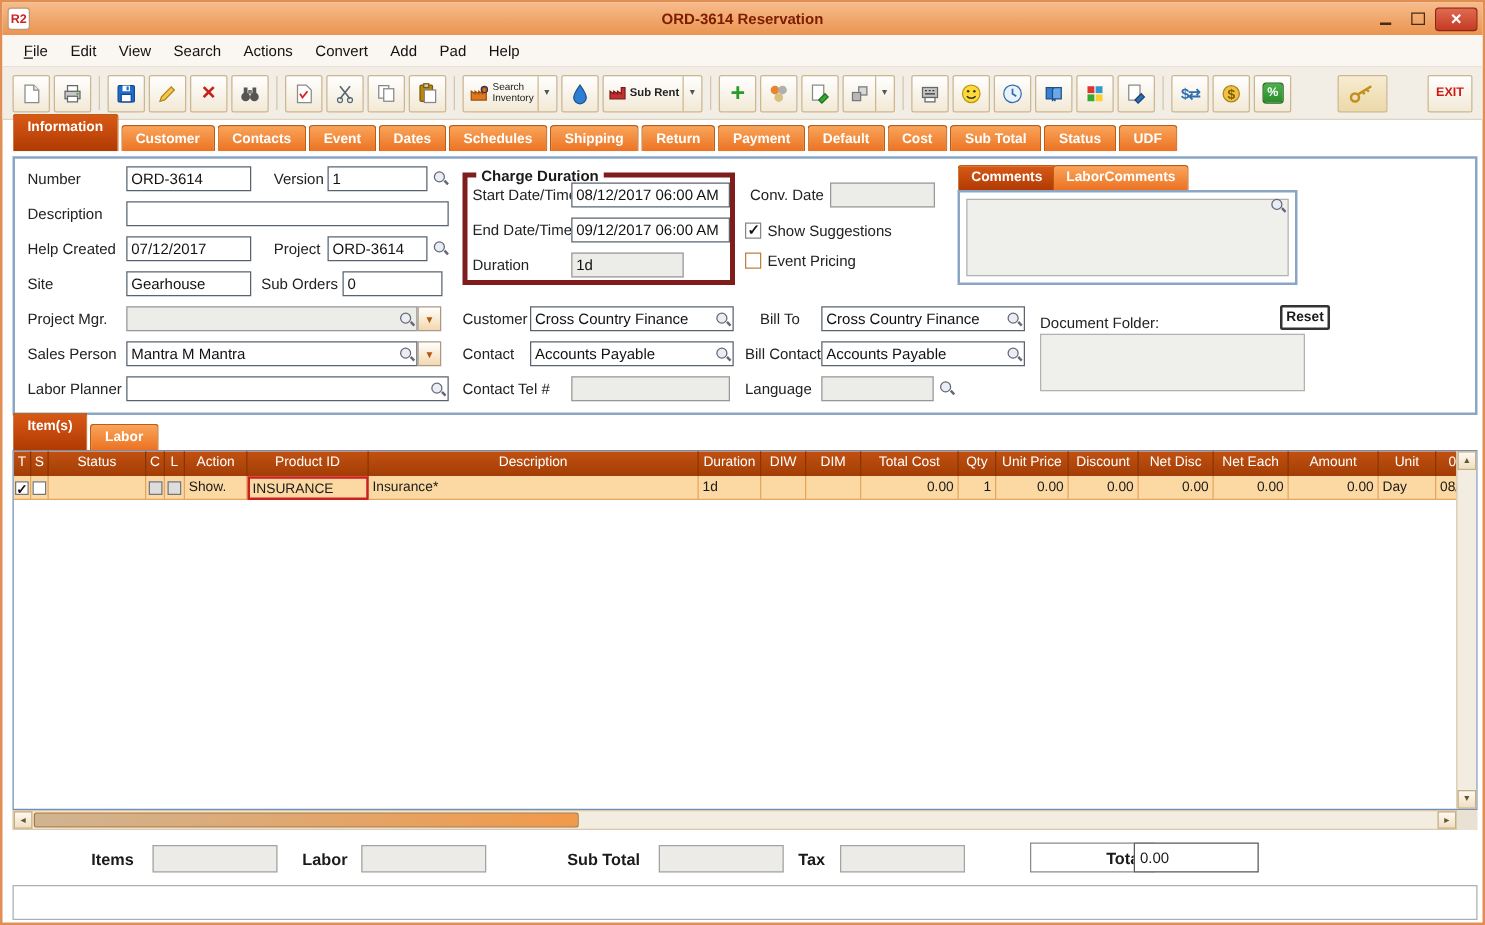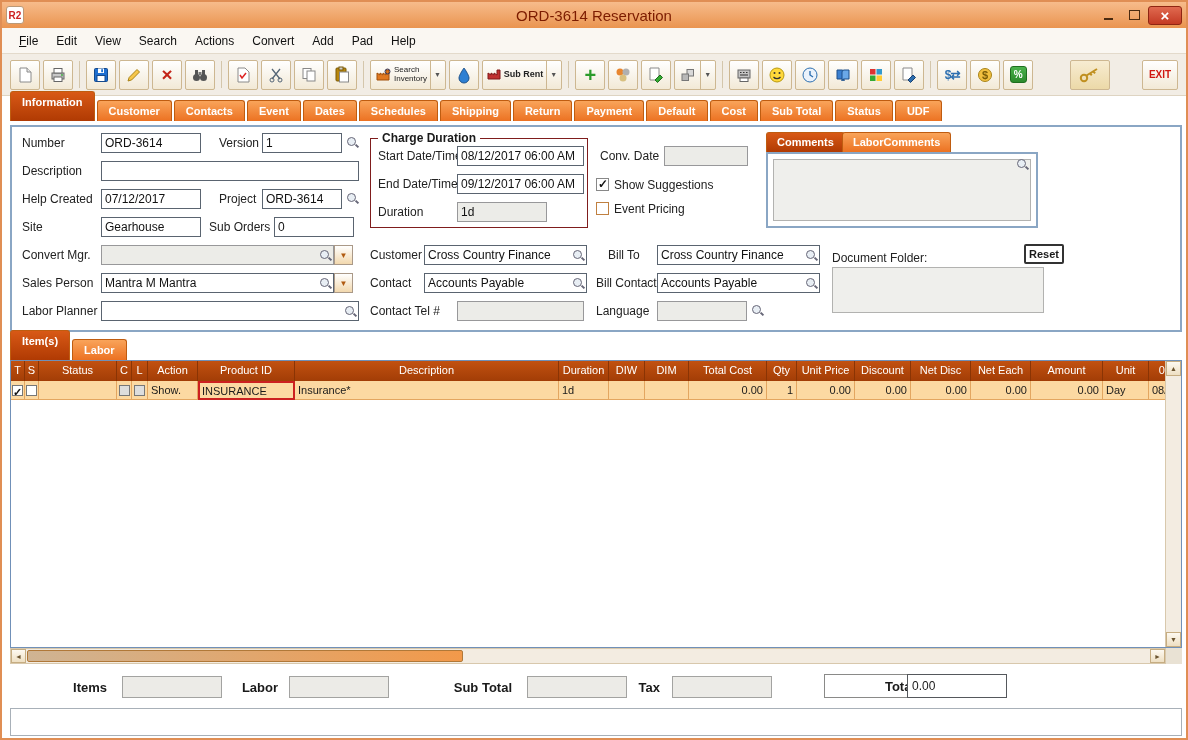--- a/index.html
+++ b/index.html
@@ -3,21 +3,21 @@
 <meta charset="utf-8">
 <style>
 *{margin:0;padding:0;box-sizing:border-box}
 html,body{width:1188px;height:740px}
 body{font-family:"Liberation Sans",sans-serif;font-size:12px;color:#1a1a1a;background:#fff;position:relative;overflow:hidden}
 .window{position:absolute;inset:0;border:2px solid #e08e54;background:#fff}
 
 
 .titlebar{position:absolute;left:0;top:0;right:0;height:26px;background:linear-gradient(#f7bb8b,#ea9450);display:flex;align-items:center;padding:0 4px}
 .app-icon{width:18px;height:18px;background:#fff;border:1px solid #b97;border-radius:3px;font-size:10px;font-weight:bold;color:#c22;display:flex;align-items:center;justify-content:center}
-.title{position:absolute;left:0;right:0;text-align:center;font-weight:normal;font-size:15px;color:#7c1c00;pointer-events:none}
+.title{position:absolute;left:0;right:0;text-align:center;font-weight:bold;font-size:12px;color:#7c1c00;pointer-events:none}
 .win-controls{margin-left:auto;display:flex;align-items:center;gap:2px;z-index:2}
 .wc{width:24px;height:18px;display:flex;align-items:center;justify-content:center;color:#4a2a10;font-weight:bold}
 .wc-min::after{content:"";width:9px;height:2px;background:#4a2a10;margin-top:8px}
 .wc-max::after{content:"";width:9px;height:8px;border:1.5px solid #4a2a10}
 .wc-close{width:34px;height:19px;background:linear-gradient(#e express 0,#d8503a,#c43a24);background:linear-gradient(#e06a50,#c43a24);border:1px solid #8f2512;border-radius:3px;color:#fff}
 .wc-close::after{content:"×";font-size:15px;font-weight:bold;line-height:1}
 
 
 .menubar{position:absolute;left:0;top:26px;right:0;height:26px;background:#faf7f2;border-bottom:1px solid #e3dacb;display:flex;align-items:center;padding-left:8px}
 .mi{display:inline-block;padding:4px 9px;font-size:12px;color:#111}
@@ -54,21 +54,21 @@
 .fld input{border:none;outline:none;background:transparent;flex:1;min-width:0;padding:0 3px;font:12px "Liberation Sans",sans-serif;color:#111}
 .fld.gray{background:#ececE8;background:#ecece8;border-color:#98989a}
 .mag{display:inline-block;width:13px;height:13px;position:relative;flex:none;margin-right:1px}
 .mag::before{content:"";position:absolute;left:1px;top:1px;width:7px;height:7px;border:1.5px solid #667;border-radius:50%;background:#e8eef4}
 .mag::after{content:"";position:absolute;left:9px;top:9px;width:4px;height:2px;background:#667;transform:rotate(45deg)}
 .mag.stand{position:absolute}
 .dd{position:absolute;width:19px;height:20px;border:1px solid #a98;background:linear-gradient(#fff,#f2d8ae);display:flex;align-items:center;justify-content:center}
 .dd::after{content:"▼";font-size:8px;color:#b05a10}
 .cb{position:absolute;width:13px;height:13px;border:1px solid #888;background:#fff}
 .cb.checked::after{content:"✓";position:absolute;left:1px;top:-2px;font-size:12px;font-weight:bold;color:#111}
-.group{position:absolute;border:1px solid #7f1d1d}
+.group{position:absolute;border:4px solid #7f1d1d}
 .legend{position:absolute;top:-8px;left:7px;background:#fff;padding:0 4px;font-weight:bold;font-size:12px}
 .minitab{position:absolute;height:20px;line-height:19px;padding:0 10px;border-radius:3px 3px 0 0;background:linear-gradient(#f9a45a,#ec7222);border:1px solid #bf5c10;border-bottom:none;color:#fff;font-weight:bold;font-size:11px}
 .minitab.sel{background:linear-gradient(#d85916,#b03a03)}
 .comments-box{position:absolute;border:2px solid #8aa6c4;background:#fff}
 .comments-inner{position:absolute;inset:5px;background:#efefec;border:1px solid #b2b2b0}
 .gray-area{position:absolute;background:#efefec;border:1px solid #b2b2b0}
 .reset-btn{position:absolute;width:40px;height:20px;background:#fff;border:2px solid #333;border-radius:2px;font-weight:bold;font-size:11px;display:flex;align-items:center;justify-content:center}
 
 
 .items-tabs{position:absolute;left:8px;top:336px;height:22px;display:flex;align-items:flex-end}
@@ -410,21 +410,21 @@
 
     <span class="lbl" style="left:10px;top:93px">Site</span>
     <div class="fld" style="left:89px;top:90px;width:100px">
         <input value="Gearhouse" style="">
       </div>
     <span class="lbl" style="left:197px;top:93px">Sub Orders</span>
     <div class="fld" style="left:262px;top:90px;width:80px">
         <input value="0" style="">
       </div>
 
-    <span class="lbl" style="left:10px;top:121px">Convert Mgr.</span>
+    <span class="lbl" style="left:10px;top:121px">Project Mgr.</span>
     <div class="fld gray" style="left:89px;top:118px;width:233px">
         <input value="" style="">
         <span class="mag"></span>
       </div>
     <div class="dd" style="left:322px;top:118px"></div>
 
     <span class="lbl" style="left:10px;top:149px">Sales Person</span>
     <div class="fld" style="left:89px;top:146px;width:233px">
         <input value="Mantra M Mantra" style="">
         <span class="mag"></span>

